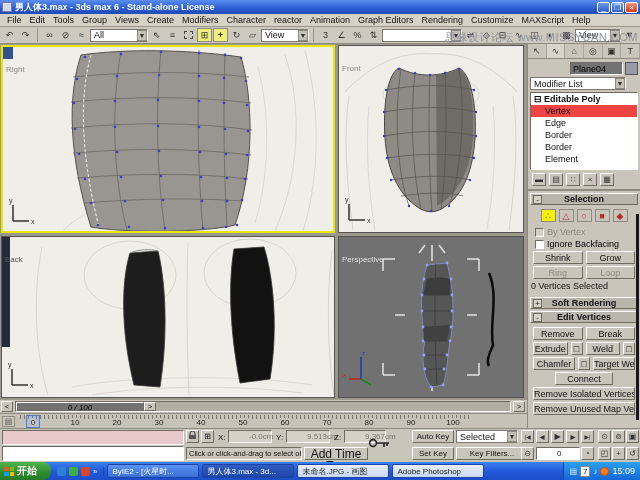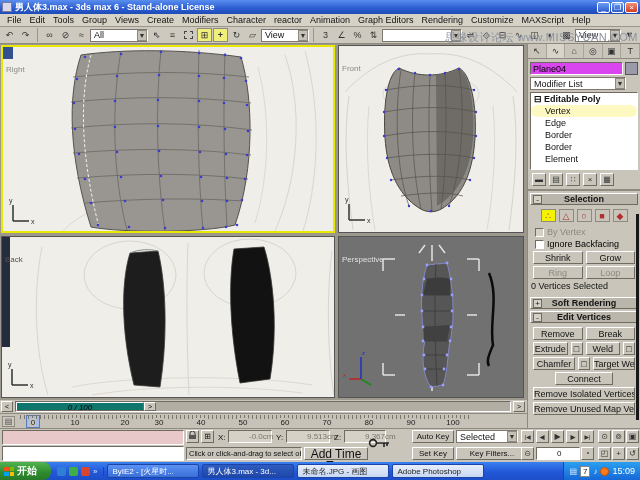--- a/index.html
+++ b/index.html
@@ -45,48 +45,48 @@
   #vp-front  { left:338px; top:1px; width:186px; height:188px; border:1px solid #555; }
   #vp-back   { left:1px; top:192px; width:334px; height:162px; border:1px solid #555; }
   #vp-persp  { left:338px; top:192px; width:186px; height:162px; border:1px solid #555; background:#717171; }
 
   
   #timeline { position:absolute; left:0; top:400px; width:527px; height:13px; background:#c9c5bb; }
   .tlarrow { position:absolute; top:1px; width:12px; height:11px; background:#c9c5bb; border:1px solid;
     border-color:#fff #6f6b61 #6f6b61 #fff; font-size:7px; text-align:center; line-height:10px; }
   #tltrack { position:absolute; left:15px; top:1px; width:496px; height:11px; background:#b2aea4;
     border:1px solid; border-color:#6f6b61 #fff #fff #6f6b61; }
-  #tlslider { position:absolute; left:0px; top:0px; width:128px; height:9px; background:#0f766e;
+  #tlslider { position:absolute; left:0px; top:0px; width:128px; height:9px; background:#737373;
     border:1px solid; border-color:#fff #6f6b61 #6f6b61 #fff; text-align:center; font-size:8px; line-height:9px;font-style:italic; }
   #tlnext { position:absolute; left:128px; top:0; width:12px; height:9px; background:#c9c5bb; border:1px solid;
     border-color:#fff #6f6b61 #6f6b61 #fff; font-size:7px; text-align:center; line-height:8px; }
   #trackbar { position:absolute; left:0; top:413px; width:527px; height:15px; background:#c6c2b8; border-top:1px solid #8e8a80; }
   #tbopen { position:absolute; left:2px; top:2px; width:13px; height:11px; border:1px solid #8e8a80; background:#cdc9bf;
     font-size:8px; text-align:center; line-height:10px; color:#444; }
   #ruler { position:absolute; left:20px; top:1px; width:450px; height:13px;
     background:repeating-linear-gradient(90deg,#7a766c 0 1px,transparent 1px 4px); background-size:100% 4px; background-repeat:repeat-x; }
   #ruler .lbl { position:absolute; top:3px; transform:translateX(-50%); font-size:8px; color:#222; background:#c6c2b8; padding:0 1px; }
   #curframe { position:absolute; left:26px; top:1px; width:14px; height:13px; background:#a8c0e8; border:1px solid #5a7ab8; }
 
   
   #cmdpanel { position:absolute; left:527px; top:44px; width:113px; height:384px; background:#c9c5bb; border-left:1px solid #8e8a80; }
   #cmdtabs { display:flex; height:15px; border-bottom:1px solid #8e8a80; }
   #cmdtabs .tab { flex:1; text-align:center; font-size:9px; line-height:14px; color:#333; border-right:1px solid #a8a49a; }
   #cmdtabs .tab.active { background:#d8d4ca; border-bottom:1px solid #d8d4ca; }
   #namerow { display:flex; margin:3px 2px 2px 2px; gap:2px; }
-  #objname { flex:1; height:13px; background:#d946ef; border:1px solid; border-color:#6f6b61 #fff #fff #6f6b61;
-    font-size:9px; padding-left:2px; line-height:12px; }
+  #objname { flex:1; height:13px; background:#737373; border:1px solid; border-color:#6f6b61 #fff #fff #6f6b61;
+    font-size:9px; padding-left:2px; line-height:12px;margin-left:40px; }
   #colorswatch { width:13px; height:13px; background:#9a9aa8; border:1px solid #555; }
   #modlist { margin:0 14px 2px 2px; height:13px; }
   #stackbox { margin:0 2px; height:78px; background:#fff; border:1px solid; border-color:#6f6b61 #fff #fff #6f6b61;
     font-size:9px; overflow:hidden; }
   .stackrow { height:12px; line-height:12px; padding-left:3px; color:#111; white-space:nowrap; }
   .stackrow.root { font-weight:bold; }
   .stackrow.child { padding-left:14px; }
-  .stackrow.sel { background:#fef9c3;border-radius:6px; }
+  .stackrow.sel { background:#ef4444; }
   #stacktools { display:flex; gap:3px; padding:3px 4px; border-bottom:2px solid #8e8a80; }
   .sti { width:14px; height:13px; border:1px solid; border-color:#fff #6f6b61 #6f6b61 #fff; background:#c9c5bb;
     font-size:8px; text-align:center; line-height:12px; color:#333; }
   .rollout { margin:2px 2px 0 2px; }
   .rhead { height:12px; background:#bab6ac; border:1px solid; border-color:#fff #6f6b61 #6f6b61 #fff;
     font-size:9px; font-weight:bold; text-align:center; line-height:11px; position:relative; color:#111; }
   .rhead .pm { position:absolute; left:2px; top:1px; width:9px; height:9px; border:1px solid #6f6b61;
     font-size:8px; line-height:8px; text-align:center; font-weight:normal; background:#d5d1c7; }
   .rbody { padding:2px 1px; font-size:9px; }
   #subobjrow { display:flex; gap:3px; justify-content:center; padding:2px 0 3px 0; }
@@ -406,21 +406,21 @@
     </div>
     <span class="tlarrow" style="left:513px">&gt;</span>
   </div>
 
   <div id="trackbar">
     <span id="tbopen">▤</span>
     <div id="curframe"></div>
     <div id="ruler">
       <span class="lbl" style="left:13px">0</span>
       <span class="lbl" style="left:55px">10</span>
-      <span class="lbl" style="left:105px">20</span>
+      <span class="lbl" style="left:97px">20</span>
       <span class="lbl" style="left:139px">30</span>
       <span class="lbl" style="left:181px">40</span>
       <span class="lbl" style="left:223px">50</span>
       <span class="lbl" style="left:265px">60</span>
       <span class="lbl" style="left:307px">70</span>
       <span class="lbl" style="left:349px">80</span>
       <span class="lbl" style="left:391px">90</span>
       <span class="lbl" style="left:433px">100</span>
     </div>
   </div>

